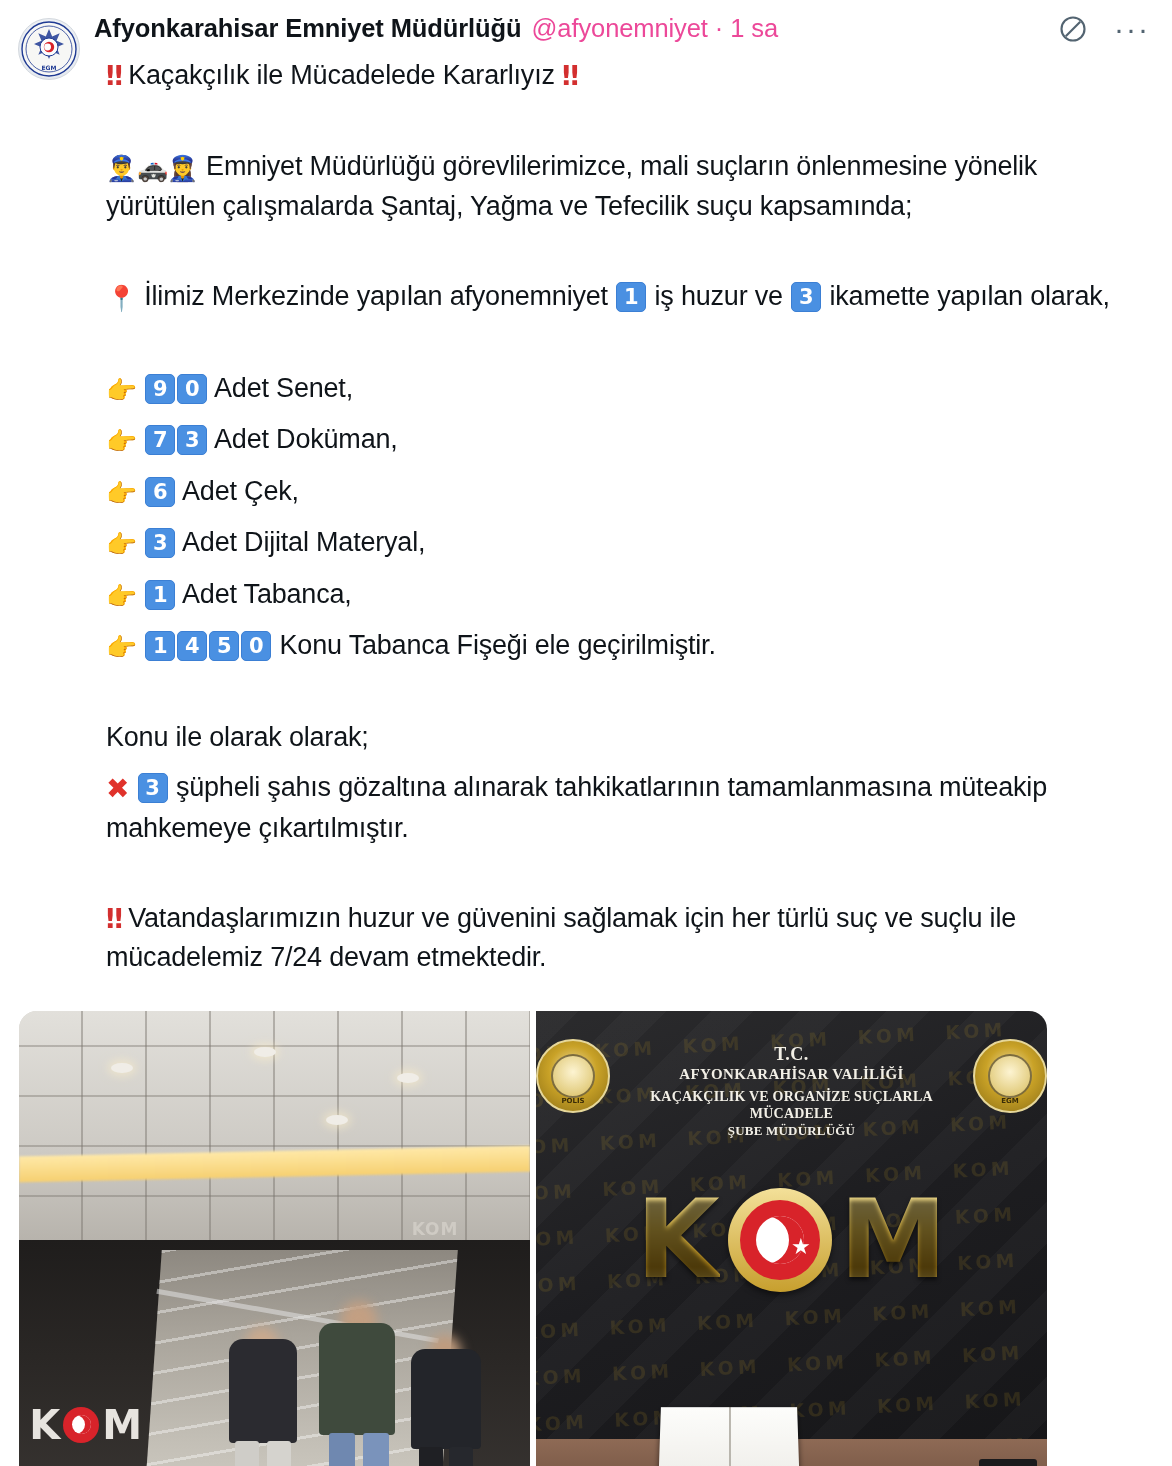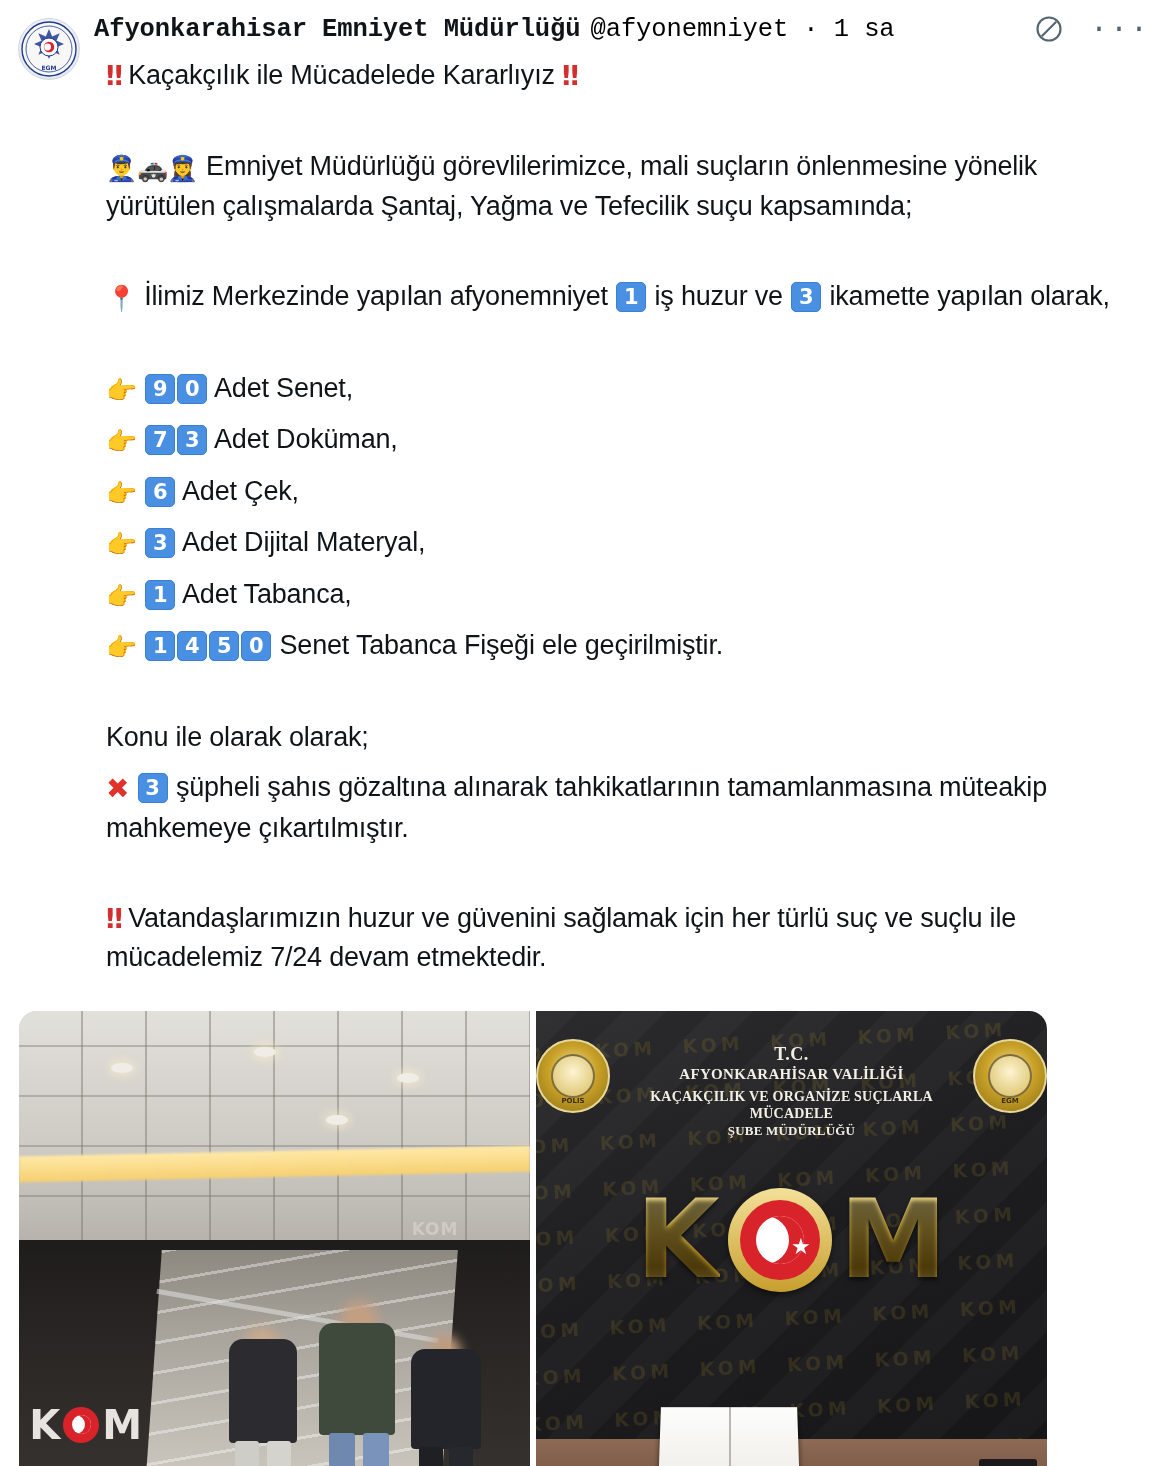--- a/index.html
+++ b/index.html
@@ -40,34 +40,33 @@
     justify-content: center;
     margin-top: 4px;
   }
   .avatar svg { display:block; }
   .head-right {
     flex: 1;
     min-width: 0;
   }
   .name-row {
     display: flex;
-    align-items: flex-end;
+    align-items: flex-start;
     width: 100%;
-    font-family: Liberation Mono, monospace;
   }
   .display-name {
     font-weight: bold;
     font-size: 25.5px;
     color: #0f1419;
     white-space: nowrap;
     letter-spacing: -0.1px;
   }
   .handle-time {
     font-size: 25.5px;
-    color: #000000;
+    color: #ec4899;
     white-space: nowrap;
     margin-left: 10px;
     letter-spacing: -0.1px;
   }
   .head-actions {
     margin-left: auto;
     display: flex;
     align-items: center;
     gap: 26px;
     padding-right: 4px;
@@ -519,21 +518,21 @@
               <span>Adet Dijital Materyal,</span>
             </p>
             <p class="line">
               <span class="emoji">👉</span>
               <span class="kbd">1</span>
               <span>Adet Tabanca,</span>
             </p>
             <p class="line">
               <span class="emoji">👉</span>
               <span class="kbd">1</span><span class="kbd">4</span><span class="kbd">5</span><span class="kbd">0</span>
-              <span>Senet Tabanca Fişeği ele geçirilmiştir.</span>
+              <span>Konu Tabanca Fişeği ele geçirilmiştir.</span>
             </p>
           </div>
 
           <div class="blank"></div>
 
           <p class="line">Konu ile olarak olarak;</p>
           <p class="line">
             <span class="xmark">✖</span>
             <span class="kbd">3</span>
             <span>şüpheli şahıs gözaltına alınarak tahkikatlarının tamamlanmasına müteakip mahkemeye çıkartılmıştır.</span>

